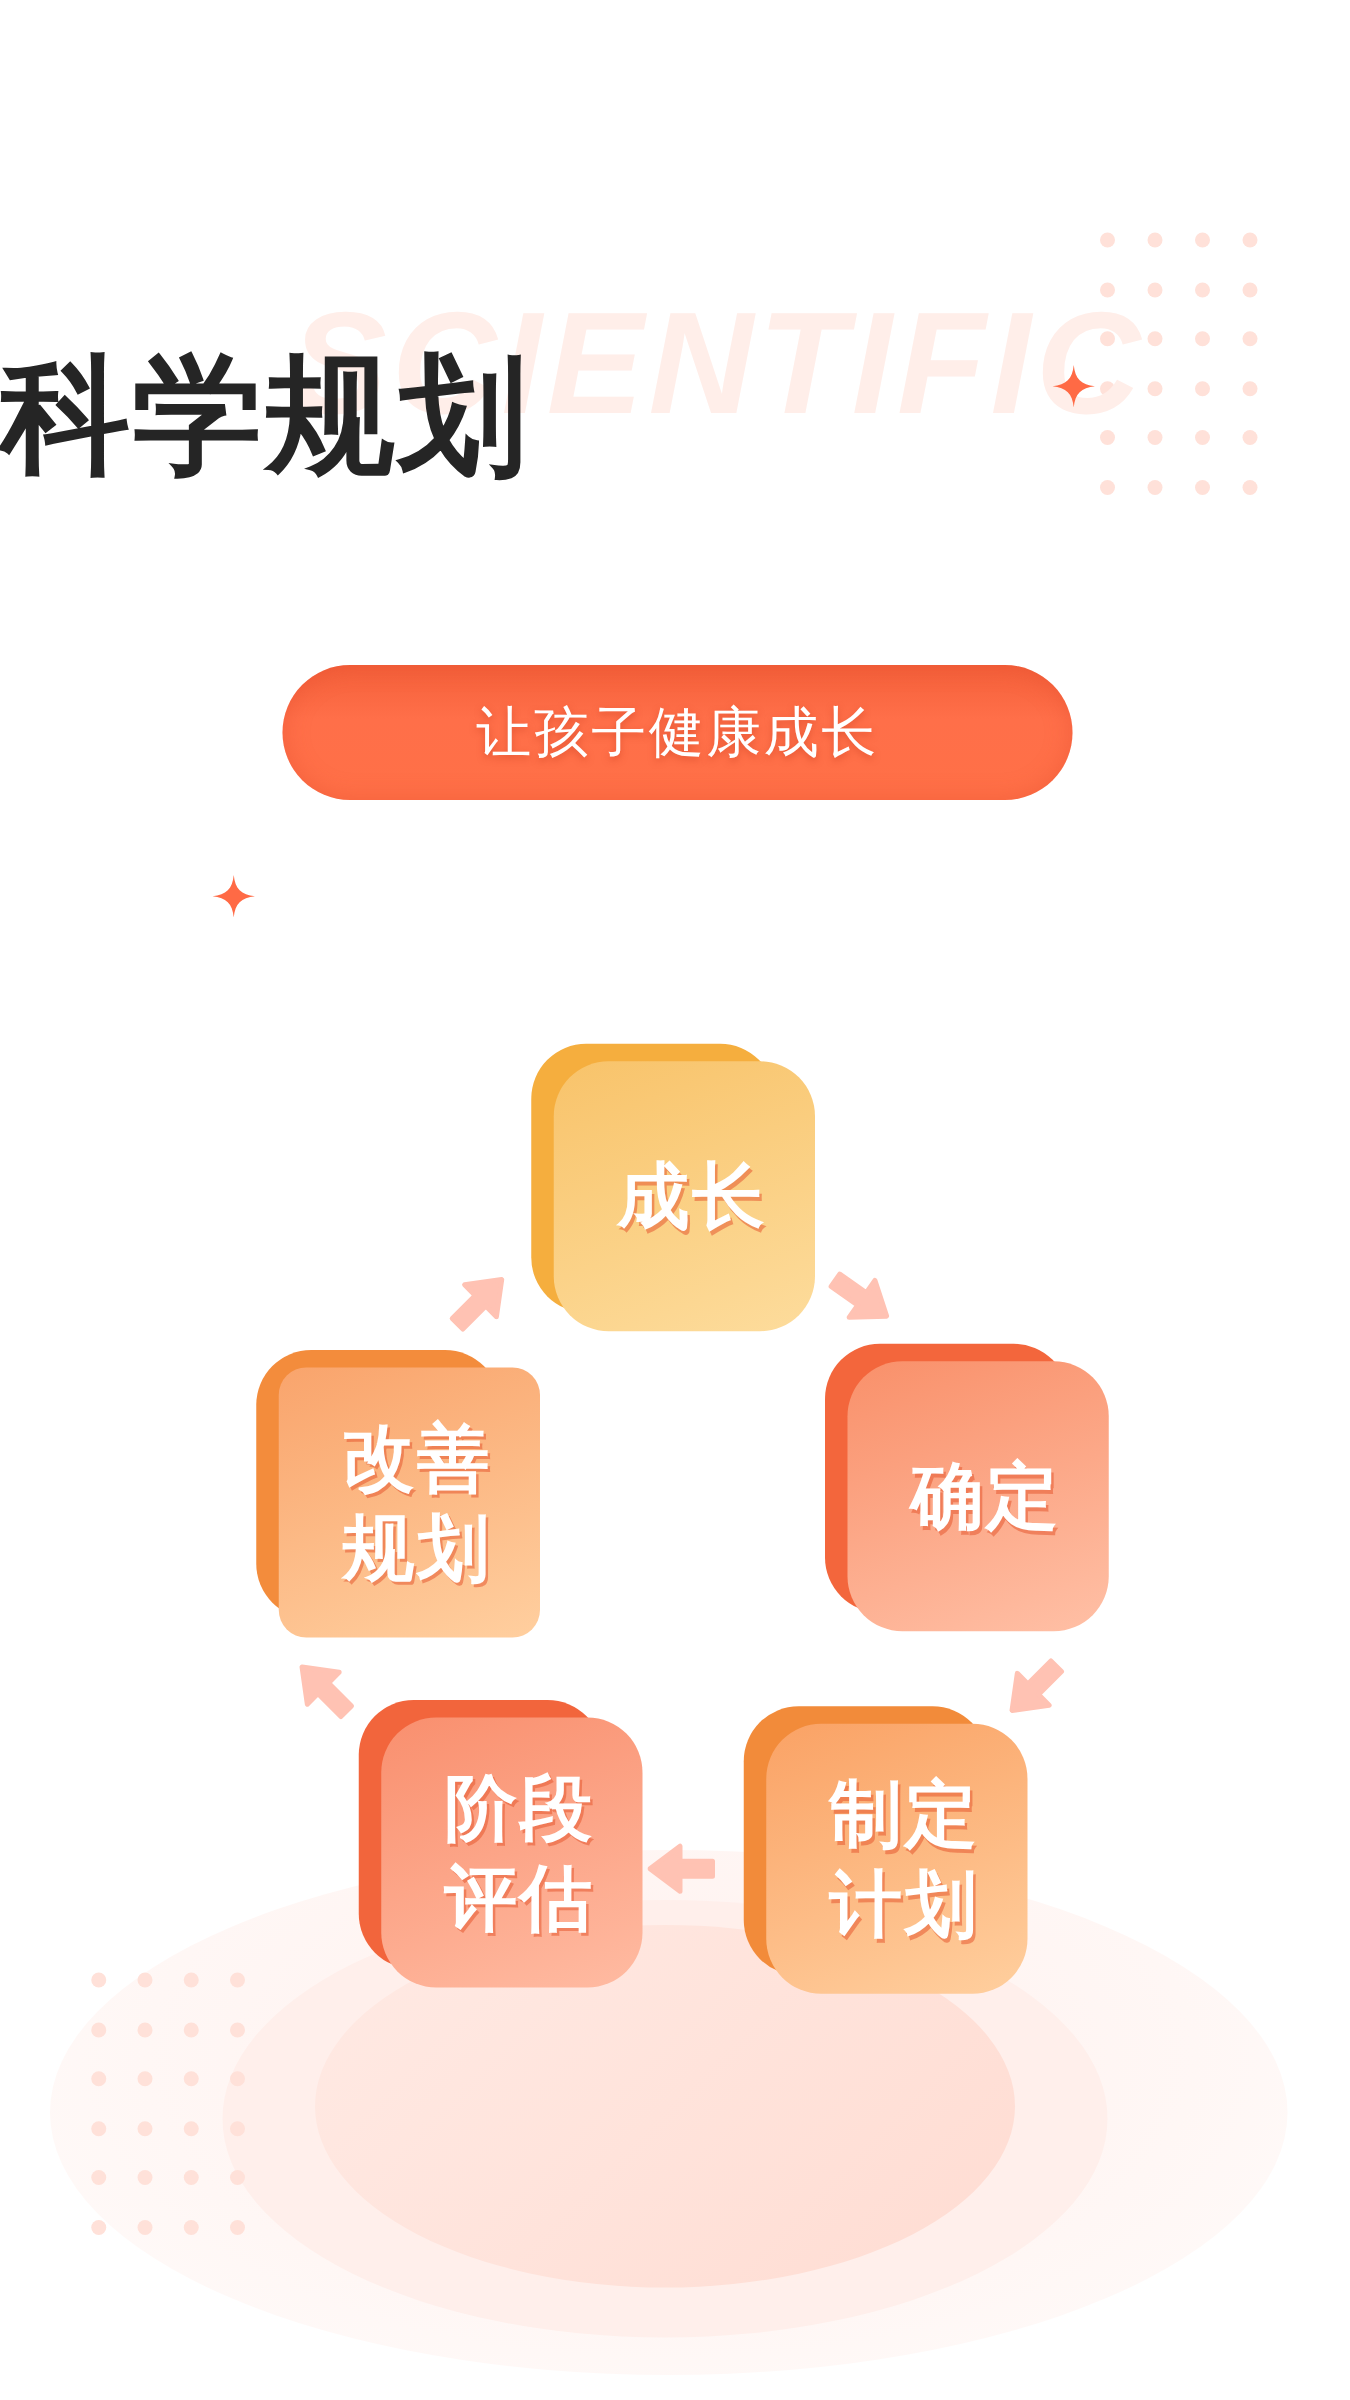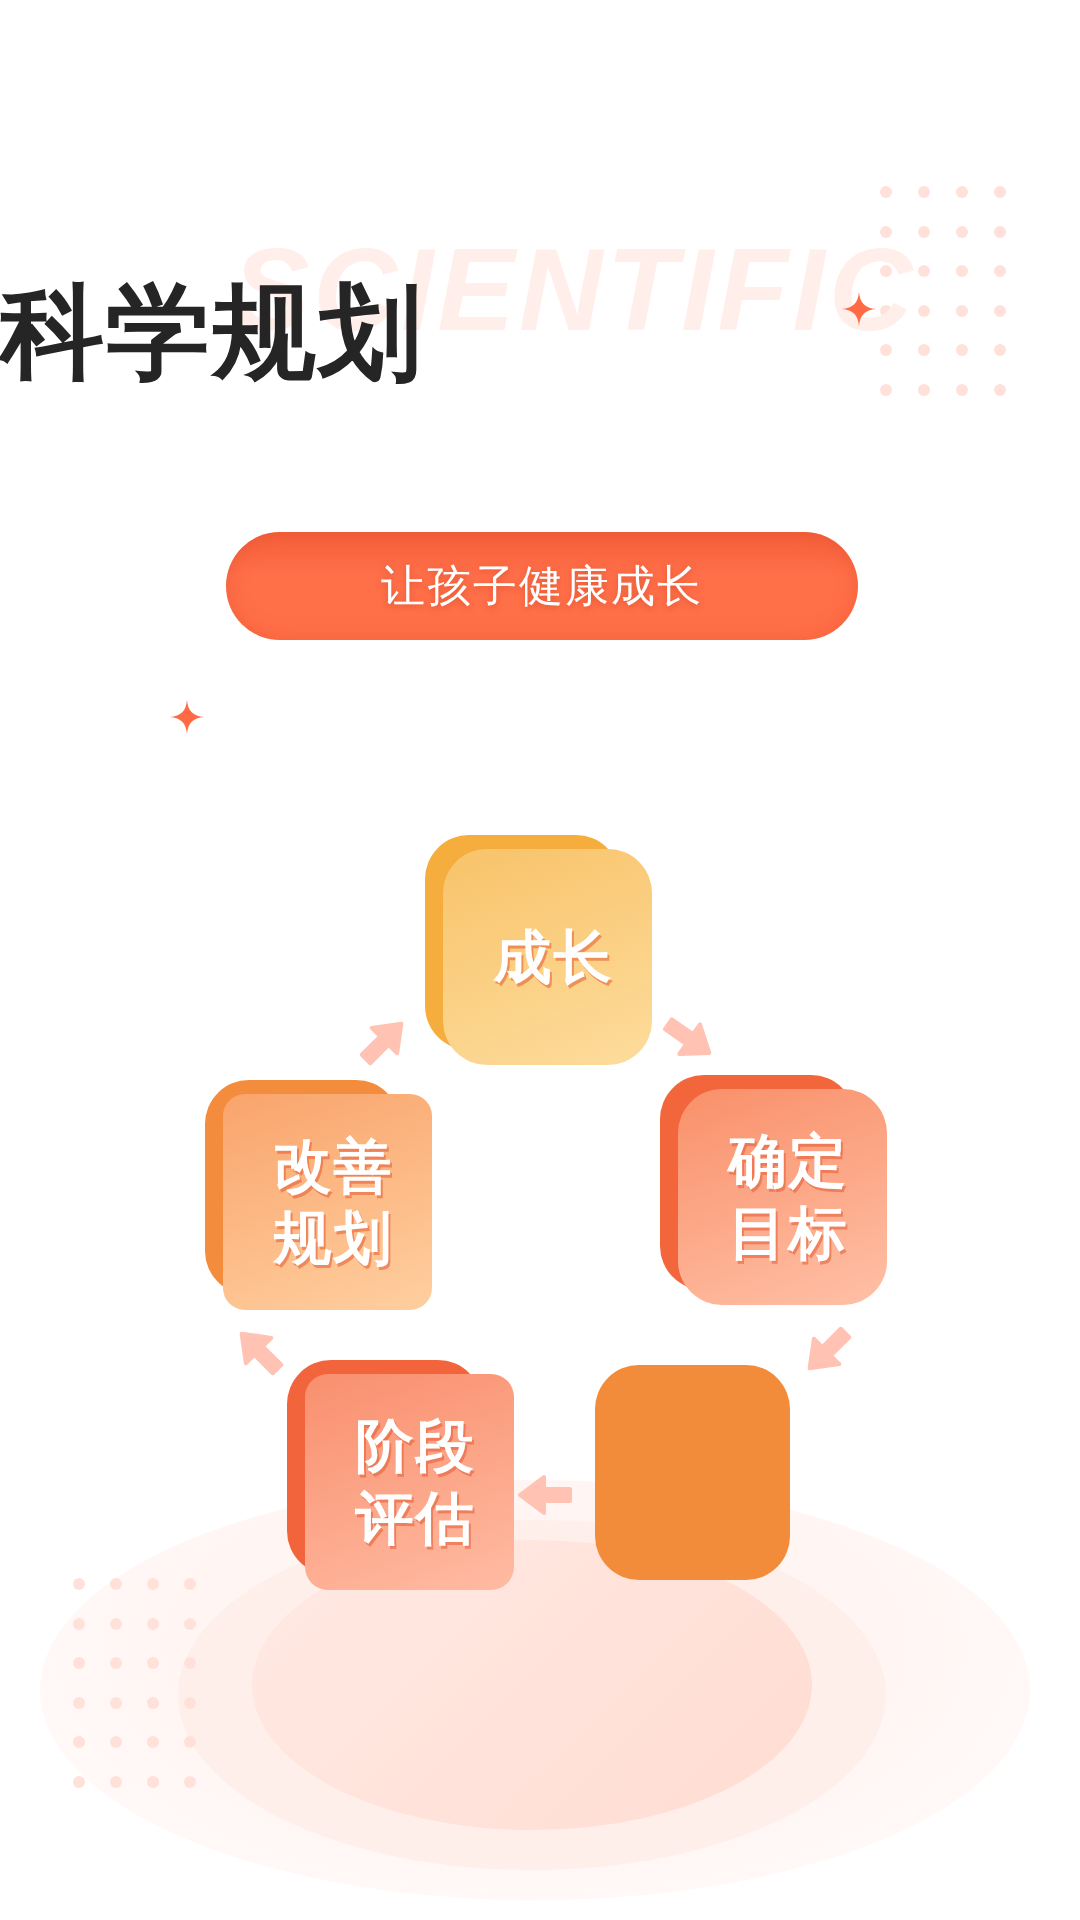--- a/index.html
+++ b/index.html
@@ -99,31 +99,34 @@
   <div class="back" style="background:#F5AE3E;"></div>
   <div class="front" style="background:linear-gradient(160deg,#F8C36A 0%,#FDDC9C 100%);">
     <span class="line">成长</span>
   </div>
 </div>
 
 <div class="tile" style="left:660px;top:1075px;">
   <div class="back" style="background:#F3663C;"></div>
   <div class="front" style="background:linear-gradient(160deg,#F9906A 0%,#FFC0A6 100%);">
     <span class="line">确定</span>
-    <span class="line">目标</span>
   </div>
 </div>
 
 <div class="tile" style="left:595px;top:1365px;">
   <div class="back" style="background:#F28B3A;"></div>
+  <div class="front" style="background:linear-gradient(160deg,#FAA265 0%,#FFCF9E 100%);">
+    <span class="line">制定</span>
+    <span class="line">计划</span>
+  </div>
 </div>
 
 <div class="tile" style="left:287px;top:1360px;">
   <div class="back" style="background:#F2653C;"></div>
-  <div class="front" style="background:linear-gradient(160deg,#F98F6E 0%,#FFBBA2 100%);border-radius:23px;">
+  <div class="front" style="background:linear-gradient(160deg,#F98F6E 0%,#FFBBA2 100%);">
     <span class="line">阶段</span>
     <span class="line">评估</span>
   </div>
 </div>
 
 <div class="tile" style="left:205px;top:1080px;">
   <div class="back" style="background:#F38C3C;"></div>
   <div class="front" style="background:linear-gradient(160deg,#F9A46C 0%,#FFCF9F 100%);border-radius:22px;">
     <span class="line">改善</span>
     <span class="line">规划</span>

